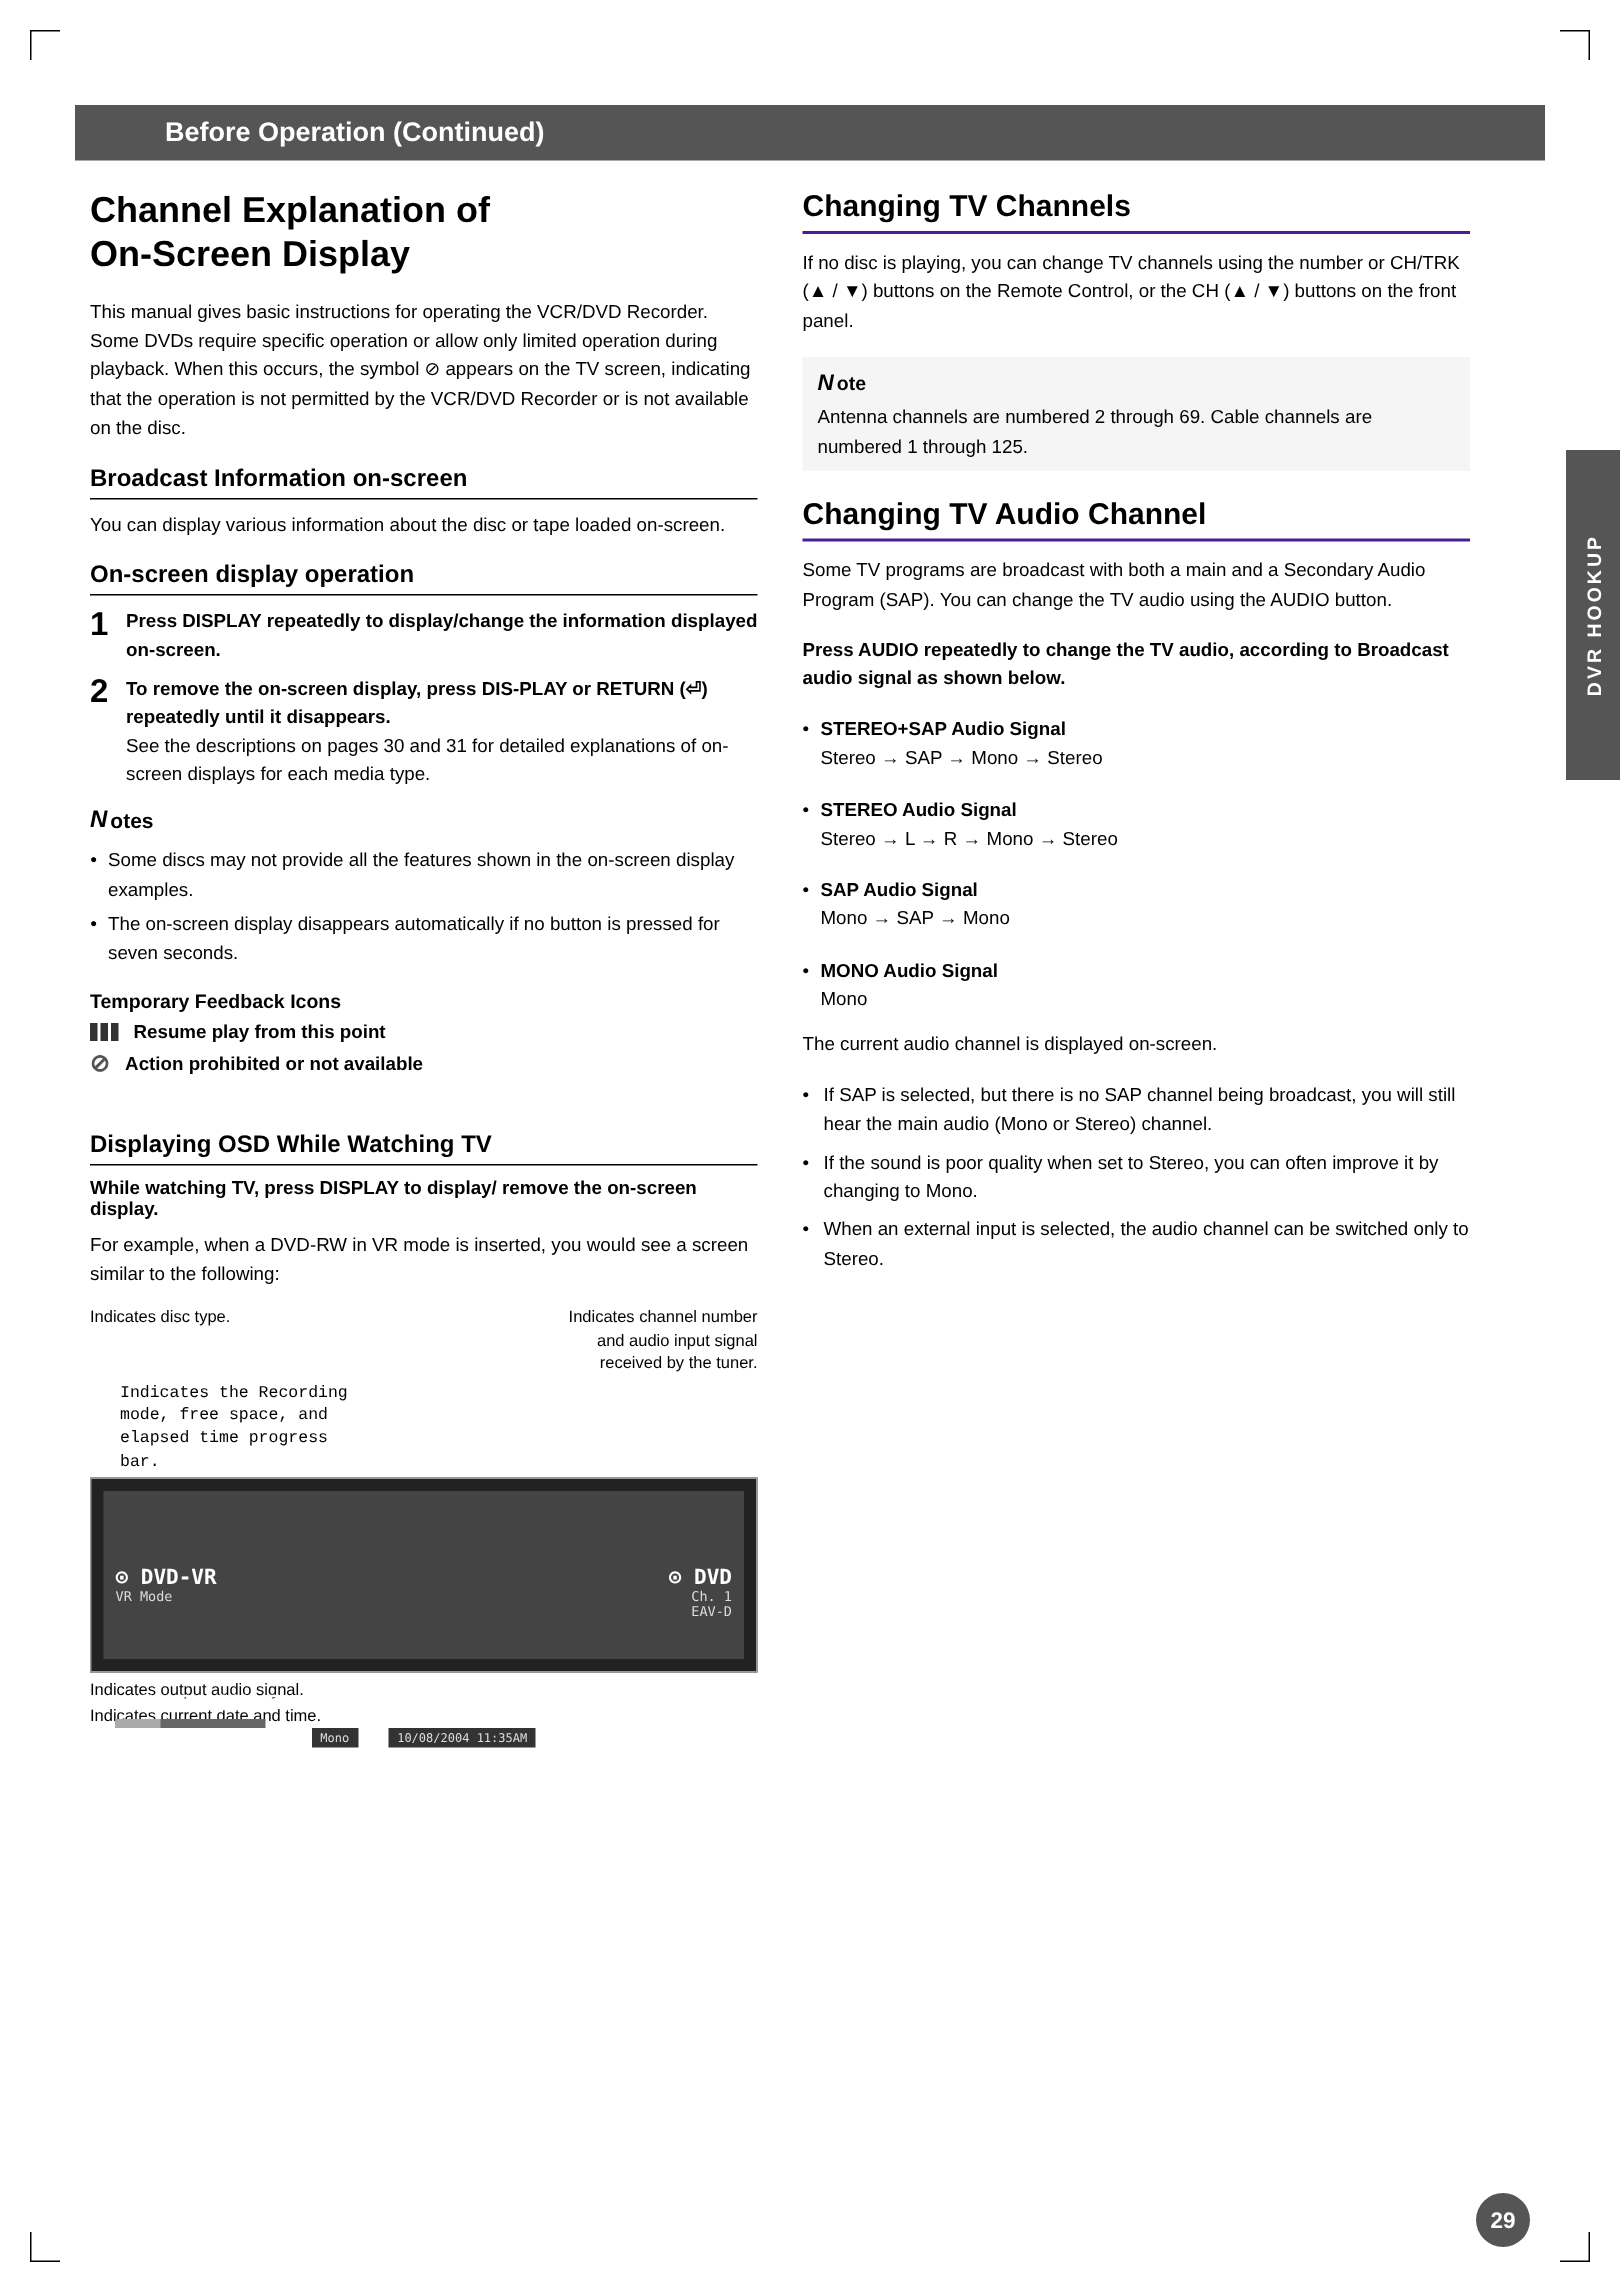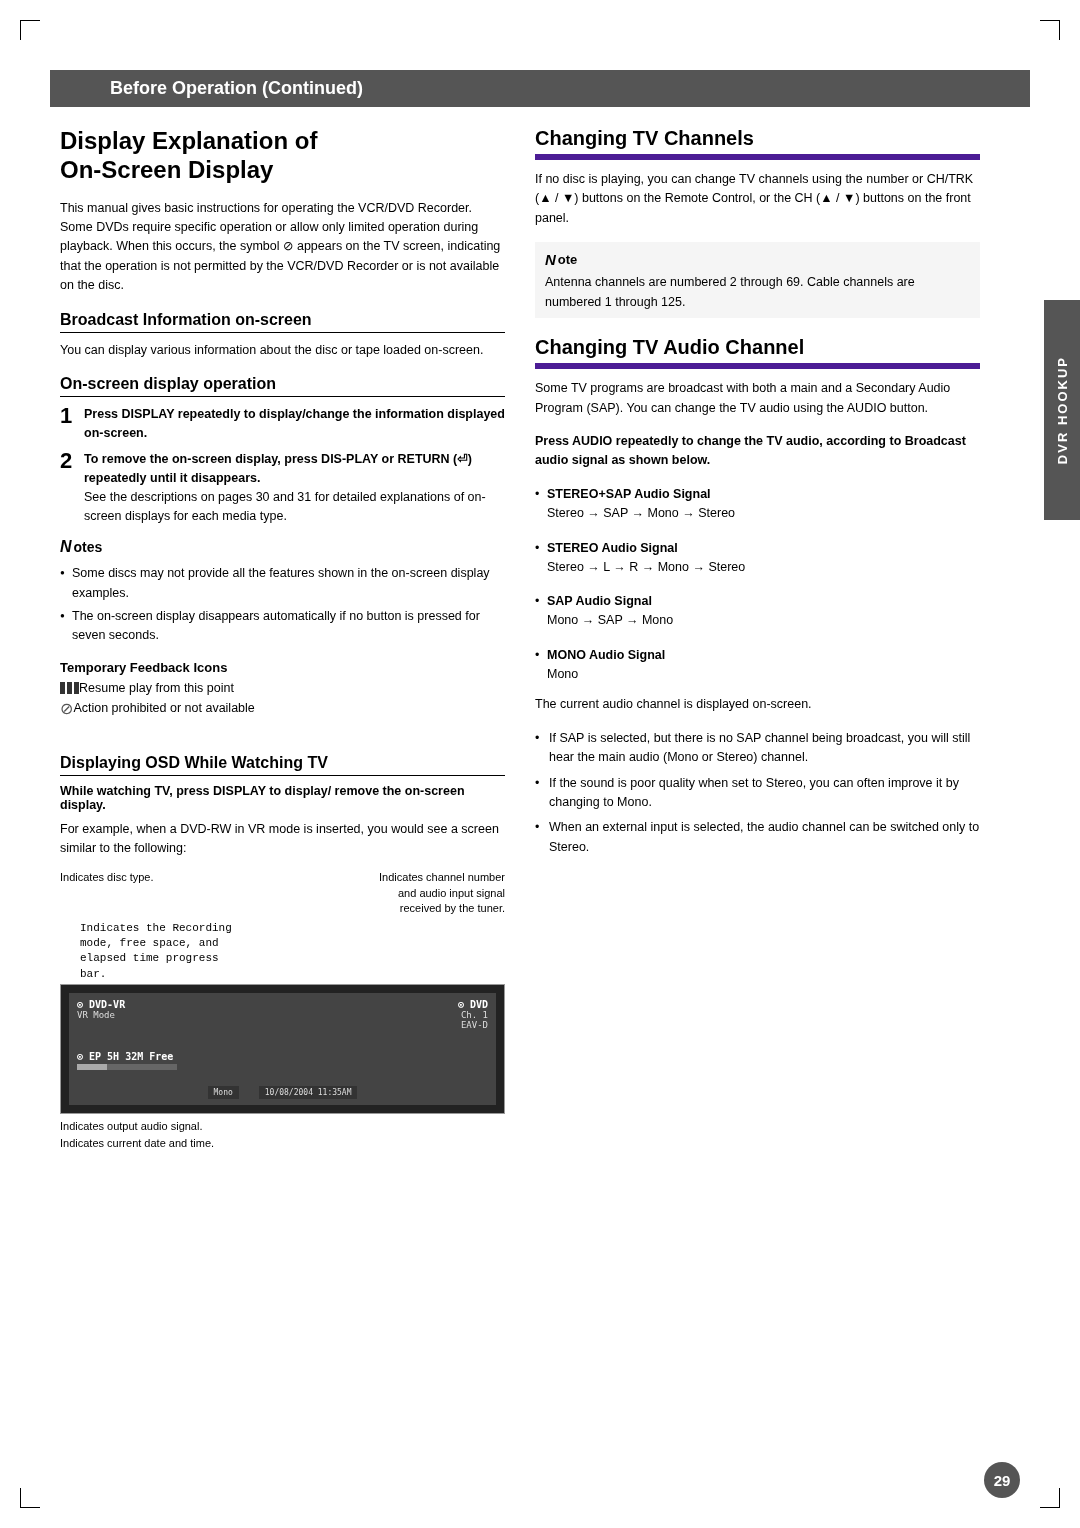--- a/index.html
+++ b/index.html
@@ -175,23 +175,24 @@
       margin: 8px 0 14px 0;
     }
     .feedback-title {
       font-weight: bold;
       font-size: 13px;
       margin-bottom: 6px;
     }
     .feedback-item {
       display: flex;
       align-items: center;
-      gap: 0;
+      gap: 10px;
       margin-bottom: 4px;
       font-size: 12.5px;
+      font-weight: bold;
     }
     .feedback-icon-bar {
       display: flex;
       gap: 2px;
     }
     .bar-seg {
       width: 5px;
       height: 12px;
       background: #333;
     }
@@ -272,23 +273,24 @@
       align-items: flex-start;
     }
 
     .screen-text {
       color: #ddd;
       font-size: 9px;
       font-family: monospace;
     }
     .screen-text-white {
       color: #fff;
-      font-size: 10px;
+      font-size: 14px;
       font-family: monospace;
       font-weight: bold;
+      margin-top: 44px;
     }
 
     .progress-bar-area {
       width: 100px;
       height: 6px;
       background: #666;
       margin-top: 2px;
       position: relative;
     }
     .progress-bar-fill {
@@ -315,21 +317,21 @@
     .diagram-labels-bottom {
       font-size: 11px;
       line-height: 1.5;
       margin-top: 4px;
     }
 
     
     .right-section-title {
       font-size: 20px;
       font-weight: bold;
-      border-bottom: 6px solid #4c1d95;
+      border-bottom: 2px solid #4c1d95;
       padding-bottom: 4px;
       margin-bottom: 10px;
     }
 
     .right-body {
       font-size: 12.5px;
       line-height: 1.55;
       margin-bottom: 14px;
     }
 
@@ -440,21 +442,21 @@
 
   <div class="header-bar">
     <span>Before Operation (Continued)</span>
   </div>
 
   <div class="content-area">
 
     <div class="left-col">
 
       <div class="main-title">
-        <span>Display Explanation of</span><br>
+        <span>Channel Explanation of</span><br>
         <span>On-Screen Display</span>
       </div>
 
       <p class="intro-text">This manual gives basic instructions for operating the VCR/DVD Recorder. Some DVDs require specific operation or allow only limited operation during playback. When this occurs, the symbol ⊘ appears on the TV screen, indicating that the operation is not permitted by the VCR/DVD Recorder or is not available on the disc.</p>
 
       <div class="section-title">Broadcast Information on-screen</div>
       <p class="section-body">You can display various information about the disc or tape loaded on-screen.</p>
 
       <div class="section-title">On-screen display operation</div>
 

